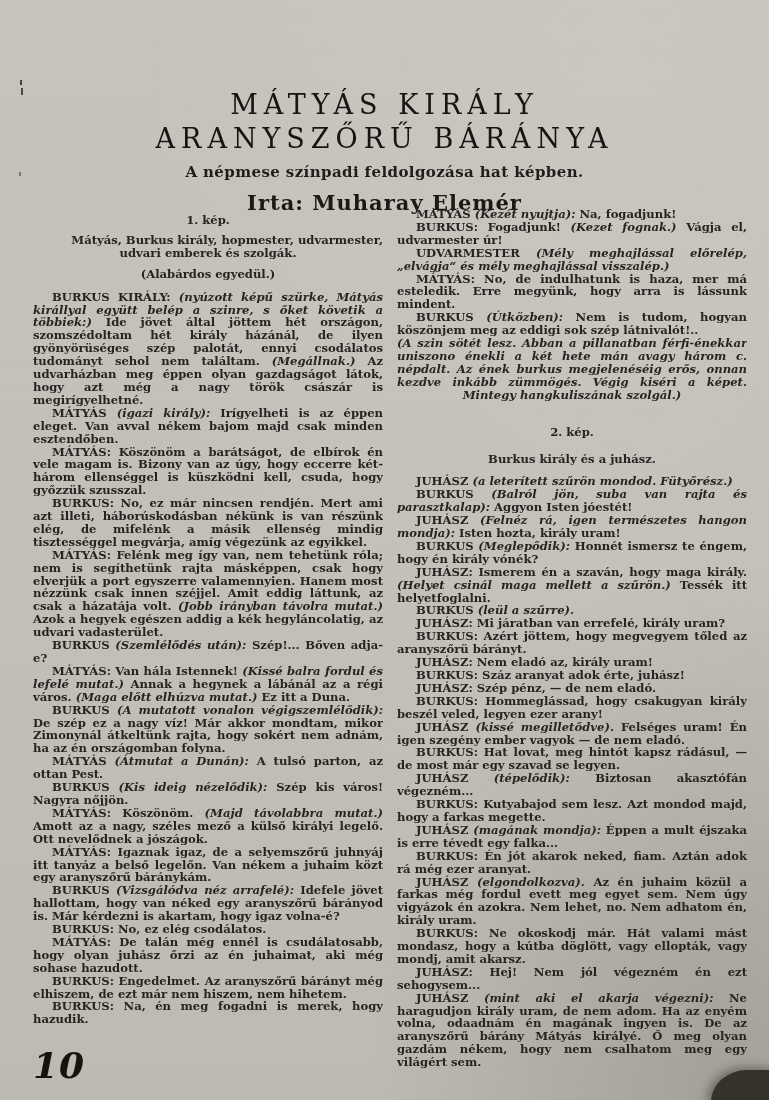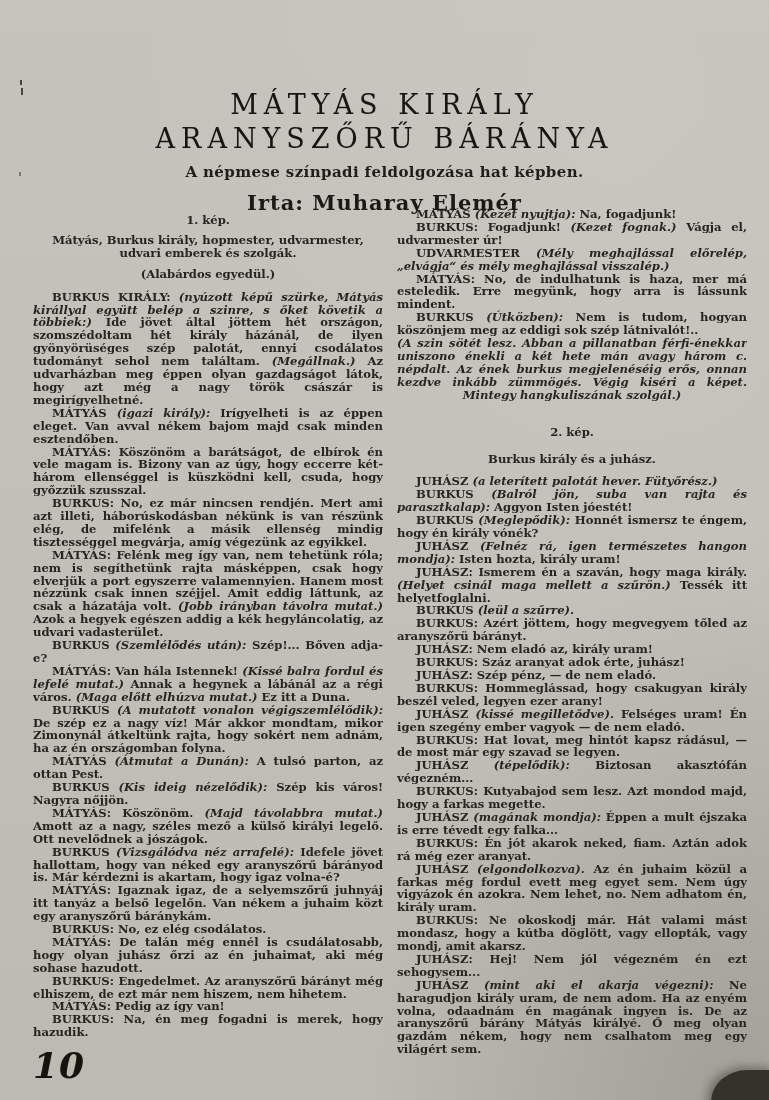--- a/index.html
+++ b/index.html
@@ -34,21 +34,21 @@
     width:350px;height:100%;overflow:hidden;
     font-size:11.6px;line-height:12.9px;font-weight:700;
     text-align:justify;color:#282420;
     hyphens:auto;
   }
   .col p{margin:0;padding:0;}
   .blk.para{text-indent:19px;}
   .blk.stage{text-indent:0;text-align:justify;text-align-last:center;}
   .blk.heading{text-align:center;text-align-last:center;text-indent:0;margin:6px 0 7px 0;}
   .col .blk.heading.scene2{margin:24px 0 14px 0;}
-  .blk.cast{text-align:center;text-align-last:center;text-indent:0;margin:2px 0 8px 0;}
+  .blk.cast{text-align:right;text-align-last:center;text-indent:0;margin:2px 0 8px 0;}
   .blk.center{text-align:center;text-align-last:center;text-indent:0;margin:2px 0 10px 0;}
   .it{font-style:italic;}
   .rm{font-style:normal;}
   .pagenum{
     position:absolute;left:33px;top:1044px;
     font-size:36px;font-weight:700;font-style:italic;color:#16130e;letter-spacing:1px;
   }
   .corner-shadow{
     position:absolute;right:-8px;bottom:-10px;width:66px;height:40px;
     background:#35322b;border-radius:55% 10% 0 0 / 80% 30% 0 0;
@@ -82,43 +82,43 @@
         <p class="blk para"><span class="rm">MÁTYÁS </span><span class="it">(igazi király): </span><span class="rm">Irígyelheti is az éppen eleget. Van avval nékem bajom majd csak minden esztendőben.</span></p>
         <p class="blk para"><span class="rm">MÁTYÁS: Köszönöm a barátságot, de elbírok én vele magam is. Bizony van az úgy, hogy eccerre két-három ellenséggel is küszködni kell, csuda, hogy győzzük szusszal.</span></p>
         <p class="blk para"><span class="rm">BURKUS: No, ez már nincsen rendjén. Mert ami azt illeti, háborúskodásban nékünk is van részünk elég, de mifelénk a másik ellenség mindig tisztességgel megvárja, amíg végezünk az egyikkel.</span></p>
         <p class="blk para"><span class="rm">MÁTYÁS: Felénk meg így van, nem tehetünk róla; nem is segíthetünk rajta másképpen, csak hogy elverjük a port egyszerre valamennyien. Hanem most nézzünk csak innen széjjel. Amit eddig láttunk, az csak a házatája volt. </span><span class="it">(Jobb irányban távolra mutat.) </span><span class="rm">Azok a hegyek egészen addig a kék hegyláncolatig, az udvari vadasterület.</span></p>
         <p class="blk para"><span class="rm">BURKUS </span><span class="it">(Szemlélődés után): </span><span class="rm">Szép!... Bőven adja-e?</span></p>
         <p class="blk para"><span class="rm">MÁTYÁS: Van hála Istennek! </span><span class="it">(Kissé balra fordul és lefelé mutat.) </span><span class="rm">Annak a hegynek a lábánál az a régi város. </span><span class="it">(Maga előtt elhúzva mutat.) </span><span class="rm">Ez itt a Duna.</span></p>
         <p class="blk para"><span class="rm">BURKUS </span><span class="it">(A mutatott vonalon végigszemlélődik): </span><span class="rm">De szép ez a nagy víz! Már akkor mondtam, mikor Zimonynál átkeltünk rajta, hogy sokért nem adnám, ha az én országomban folyna.</span></p>
         <p class="blk para"><span class="rm">MÁTYÁS </span><span class="it">(Átmutat a Dunán): </span><span class="rm">A tulsó parton, az ottan Pest.</span></p>
         <p class="blk para"><span class="rm">BURKUS </span><span class="it">(Kis ideig nézelődik): </span><span class="rm">Szép kis város! Nagyra nőjjön.</span></p>
         <p class="blk para"><span class="rm">MÁTYÁS: Köszönöm. </span><span class="it">(Majd távolabbra mutat.) </span><span class="rm">Amott az a nagy, széles mező a külső királyi legelő. Ott nevelődnek a jószágok.</span></p>
+        <p class="blk para"><span class="rm">MÁTYÁS: Igaznak igaz, de a selyemszőrű juhnyáj itt tanyáz a belső legelőn. Van nékem a juhaim közt egy aranyszőrű báránykám.</span></p>
         <p class="blk para"><span class="rm">BURKUS </span><span class="it">(Vizsgálódva néz arrafelé): </span><span class="rm">Idefele jövet hallottam, hogy van néked egy aranyszőrű bárányod is. Már kérdezni is akartam, hogy igaz volna-é?</span></p>
-        <p class="blk para"><span class="rm">MÁTYÁS: Igaznak igaz, de a selyemszőrű juhnyáj itt tanyáz a belső legelőn. Van nékem a juhaim közt egy aranyszőrű báránykám.</span></p>
         <p class="blk para"><span class="rm">BURKUS: No, ez elég csodálatos.</span></p>
         <p class="blk para"><span class="rm">MÁTYÁS: De talán még ennél is csudálatosabb, hogy olyan juhász őrzi az én juhaimat, aki még sohase hazudott.</span></p>
         <p class="blk para"><span class="rm">BURKUS: Engedelmet. Az aranyszőrű bárányt még elhiszem, de ezt már nem hiszem, nem hihetem.</span></p>
-        <p class="blk para"><span class="rm">MÁTYÁS: Pedig az így van!</span></p>
         <p class="blk para"><span class="rm">BURKUS: Na, én meg fogadni is merek, hogy hazudik.</span></p>
       </section>
     <section class="col">
         <p class="blk para"><span class="rm">MÁTYÁS </span><span class="it">(Kezét nyujtja): </span><span class="rm">Na, fogadjunk!</span></p>
         <p class="blk para"><span class="rm">BURKUS: Fogadjunk! </span><span class="it">(Kezet fognak.) </span><span class="rm">Vágja el, udvarmester úr!</span></p>
         <p class="blk para"><span class="rm">UDVARMESTER </span><span class="it">(Mély meghajlással előrelép, „elvágja“ és mély meghajlással visszalép.)</span></p>
         <p class="blk para"><span class="rm">MÁTYÁS: No, de indulhatunk is haza, mer má esteledik. Erre megyünk, hogy arra is lássunk mindent.</span></p>
         <p class="blk para"><span class="rm">BURKUS </span><span class="it">(Útközben): </span><span class="rm">Nem is tudom, hogyan köszönjem meg az eddigi sok szép látnivalót!..</span></p>
         <p class="blk stage"><span class="it">(A szin sötét lesz. Abban a pillanatban férfi-énekkar uniszono énekli a két hete mán avagy három c. népdalt. Az ének burkus megjelenéséig erős, onnan kezdve inkább zümmögés. Végig kiséri a képet. Mintegy hangkuliszának szolgál.)</span></p>
         <p class="blk heading scene2">2. kép.</p>
         <p class="blk center">Burkus király és a juhász.</p>
-        <p class="blk para"><span class="rm">JUHÁSZ </span><span class="it">(a leterített palotát hever. Fütyőrész.)</span></p>
+        <p class="blk para"><span class="rm">JUHÁSZ </span><span class="it">(a leterített szűrön mondod. Fütyőrész.)</span></p>
         <p class="blk para"><span class="rm">BURKUS </span><span class="it">(Balról jön, suba van rajta és parasztkalap): </span><span class="rm">Aggyon Isten jóestét!</span></p>
+        <p class="blk para"><span class="rm">JUHÁSZ </span><span class="it">(Felnéz rá, igen természetes hangon mondja): </span><span class="rm">Isten hozta, király uram!</span></p>
         <p class="blk para"><span class="rm">BURKUS </span><span class="it">(Meglepődik): </span><span class="rm">Honnét ismersz te éngem, hogy én király vónék?</span></p>
-        <p class="blk para"><span class="rm">JUHÁSZ </span><span class="it">(Felnéz rá, igen természetes hangon mondja): </span><span class="rm">Isten hozta, király uram!</span></p>
         <p class="blk para"><span class="rm">JUHÁSZ: Ismerem én a szaván, hogy maga király. </span><span class="it">(Helyet csinál maga mellett a szűrön.) </span><span class="rm">Tessék itt helyetfoglalni.</span></p>
         <p class="blk para"><span class="rm">BURKUS </span><span class="it">(leül a szűrre).</span></p>
+        <p class="blk para"><span class="rm">JUHÁSZ: Mi járatban van errefelé, király uram?</span></p>
         <p class="blk para"><span class="rm">BURKUS: Azért jöttem, hogy megvegyem tőled az aranyszőrü bárányt.</span></p>
         <p class="blk para"><span class="rm">JUHÁSZ: Nem eladó az, király uram!</span></p>
         <p class="blk para"><span class="rm">BURKUS: Száz aranyat adok érte, juhász!</span></p>
         <p class="blk para"><span class="rm">JUHÁSZ: Szép pénz, — de nem eladó.</span></p>
         <p class="blk para"><span class="rm">BURKUS: Hommeglássad, hogy csakugyan király beszél veled, legyen ezer arany!</span></p>
         <p class="blk para"><span class="rm">JUHÁSZ </span><span class="it">(kissé megilletődve). </span><span class="rm">Felséges uram! Én igen szegény ember vagyok — de nem eladó.</span></p>
         <p class="blk para"><span class="rm">BURKUS: Hat lovat, meg hintót kapsz rádásul, — de most már egy szavad se legyen.</span></p>
         <p class="blk para"><span class="rm">JUHÁSZ </span><span class="it">(tépelődik): </span><span class="rm">Biztosan akasztófán végezném...</span></p>
         <p class="blk para"><span class="rm">BURKUS: Kutyabajod sem lesz. Azt mondod majd, hogy a farkas megette.</span></p>
         <p class="blk para"><span class="rm">JUHÁSZ </span><span class="it">(magának mondja): </span><span class="rm">Éppen a mult éjszaka is erre tévedt egy falka...</span></p>

